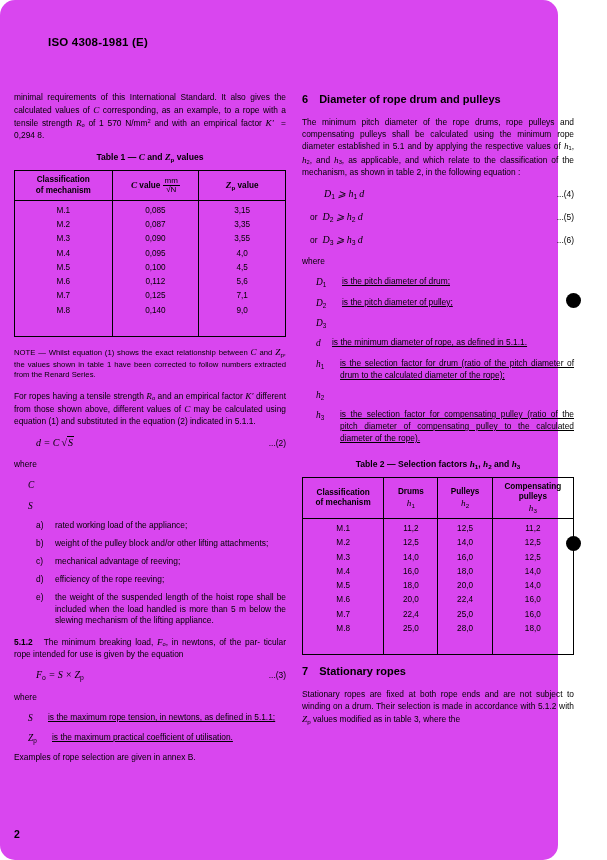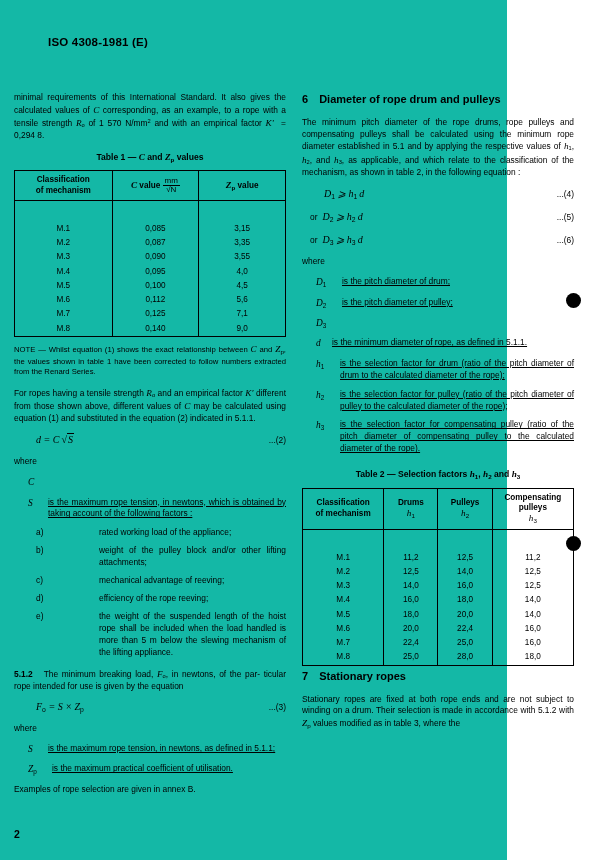--- a/index.html
+++ b/index.html
@@ -10,23 +10,24 @@
   body {
     width: 607px;
     height: 860px;
     font-family: "Liberation Sans", sans-serif;
     color: #000000;
     position: relative;
     overflow: hidden;
   }
   .page {
     position: relative;
-    width: 507px;
+    width: 558px;
     height: 860px;
-    background: #14b8a6;
+    background: #d946ef;
+    border-radius: 15px;
   }
 
   
   .doc-header {
     position: absolute;
     left: 48px;
     top: 36px;
     font-size: 11.5px;
     font-weight: bold;
     letter-spacing: 0.2px;
@@ -67,38 +68,38 @@
     font-weight: bold;
     font-size: 8.6px;
     margin: 9px 0 6px 0;
   }
 
   
   table.data {
     border-collapse: collapse;
     width: 100%;
     font-size: 8.2px;
-    margin-bottom: 3px;
+    margin-bottom: 9px;
   }
   table.data th, table.data td {
     border-left: 1px solid #000;
     border-right: 1px solid #000;
     text-align: center;
     padding: 0 2px;
   }
   table.data thead th {
     border-top: 1.6px solid #000;
     border-bottom: 1.2px solid #000;
     font-weight: bold;
     padding: 4px 2px 4px 2px;
     line-height: 1.25;
   }
   table.data tbody td { padding: 1.3px 2px; }
-  table.data tbody tr:first-child td { padding-top: 22px; text-align: center; }
-  table.data tbody tr:last-child td { padding-bottom: 2px; }
+  table.data tbody tr:first-child td { padding-top: 4px; text-align: center; }
+  table.data tbody tr:last-child td { padding-bottom: 20px; }
   table.data tbody tr:last-child td { border-bottom: 1.6px solid #000; }
   table.data th:first-child, table.data td:first-child { border-left: 1.6px solid #000; }
   table.data th:last-child,  table.data td:last-child  { border-right: 1.6px solid #000; }
 
   
   .frac {
     display: inline-block;
     vertical-align: middle;
     text-align: center;
     line-height: 1.05;
@@ -154,21 +155,21 @@
     font-size: 9.4px;
   }
   .def .txt { flex: 1 1 auto; text-align: justify; text-decoration: underline; }
 
   .listitem {
     display: flex;
     margin: 0 0 6px 0;
     padding-left: 22px;
   }
   .listitem .lbl { flex: 0 0 auto; width: 19px; }
-  .listitem .body { flex: 1 1 auto; text-align: justify; margin-left: 44px; }
+  .listitem .body { flex: 1 1 auto; text-align: justify; }
 
   
   .margin-dot {
     position: absolute;
     width: 15px;
     height: 15px;
     border-radius: 50%;
     background: #000;
   }
 
@@ -291,21 +292,20 @@
     </div>
 
     <p>where</p>
 
     <div class="def">
       <div class="sym">C</div>
     </div>
 
     <div class="def">
       <div class="sym">S</div>
-      <div class="txt">is the maximum rope tension, in newtons, which is obtained by taking account of the following factors :</div>
     </div>
 
     <div class="listitem">
       <div class="lbl">a)</div>
       <div class="body">rated working load of the appliance;</div>
     </div>
     <div class="listitem">
       <div class="lbl">b)</div>
       <div class="body">weight of the pulley block and/or other lifting attachments;</div>
     </div>
@@ -390,21 +390,20 @@
     <div class="def">
       <div class="sym" style="min-width:16px;">d</div>
       <div class="txt">is the minimum diameter of rope, as defined in 5.1.1.</div>
     </div>
     <div class="def">
       <div class="sym" style="min-width:24px;">h<sub>1</sub></div>
       <div class="txt">is the selection factor for drum (ratio of the pitch diameter of drum to the calculated diameter of the rope);</div>
     </div>
     <div class="def">
       <div class="sym" style="min-width:24px;">h<sub>2</sub></div>
-      <div class="txt">is the selection factor for pulley (ratio of the pitch diameter of pulley to the calculated diameter of the rope);</div>
     </div>
     <div class="def" style="margin-bottom:13px;">
       <div class="sym" style="min-width:24px;">h<sub>3</sub></div>
       <div class="txt">is the selection factor for compensating pulley (ratio of the pitch diameter of compensating pulley to the calculated diameter of the rope).</div>
     </div>
 
     <div class="tbl-caption">
       <span>Table 2</span>
       <span>—</span>
       <span>Selection factors</span>

